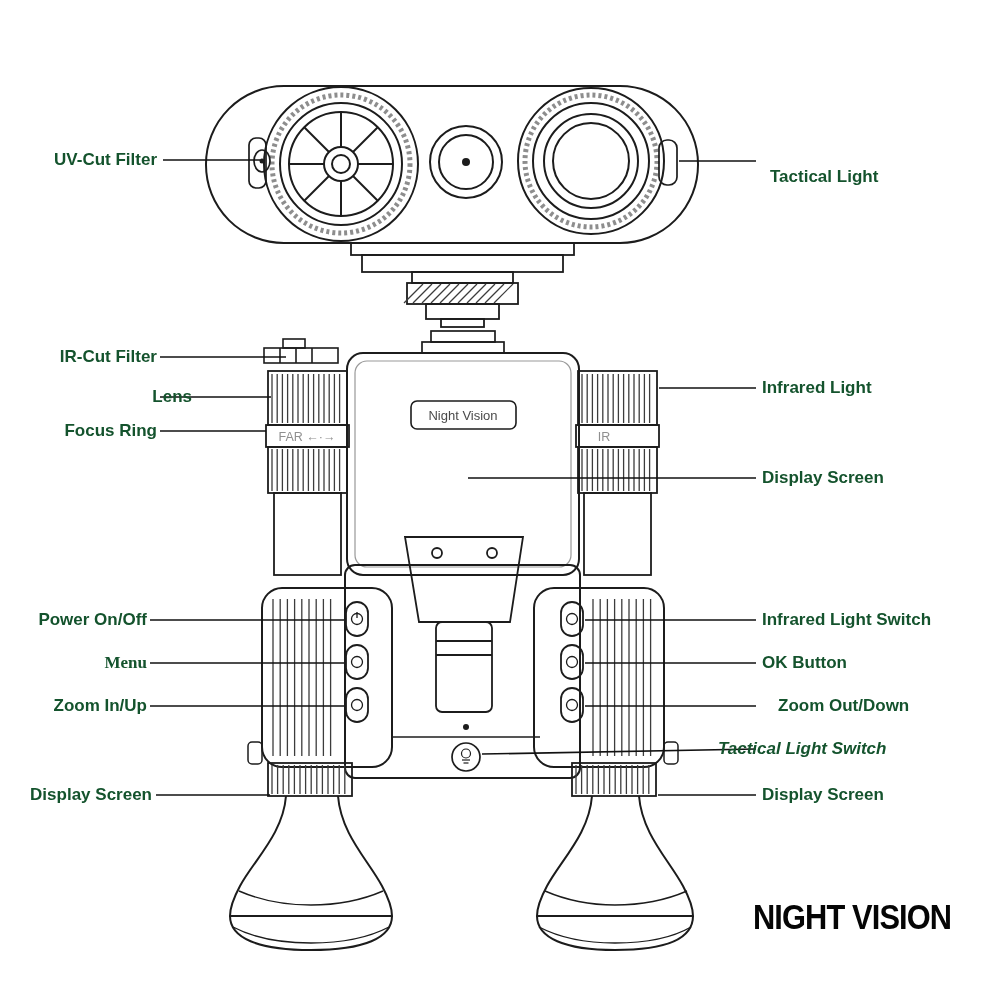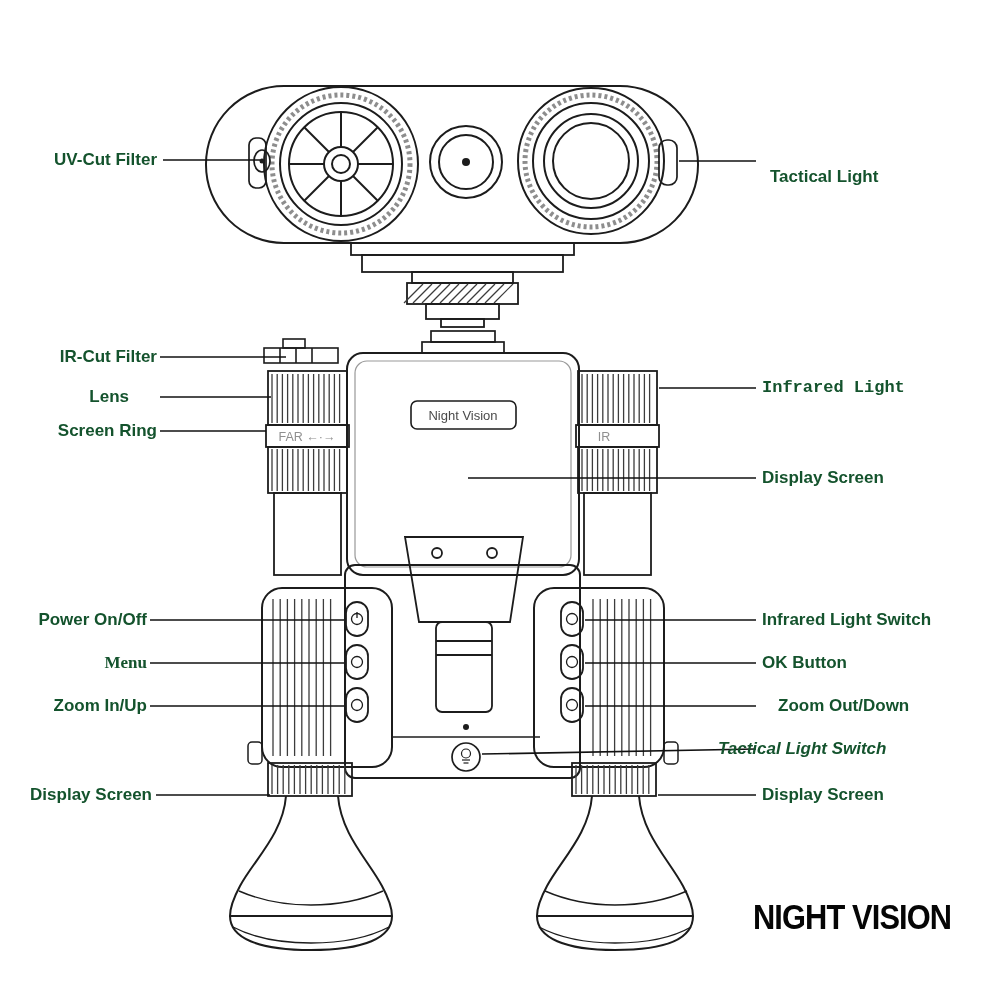--- a/index.html
+++ b/index.html
@@ -335,29 +335,29 @@
       <line x1="585" y1="620" x2="756" y2="620"></line>
       <line x1="585" y1="663" x2="756" y2="663"></line>
       <line x1="585" y1="706" x2="756" y2="706"></line>
       <line x1="482" y1="754" x2="756" y2="749"></line>
       <line x1="658" y1="795" x2="756" y2="795"></line>
     </g>
   </svg>
 
   <div class="label" style="right:843px;top:150px;">UV-Cut Filter</div>
   <div class="label" style="right:843px;top:347px;">IR-Cut Filter</div>
-  <div class="label" style="right:871px;top:387px;margin-left:32px;">Lens</div>
-  <div class="label" style="right:843px;top:421px;">Screen Ring</div>
+  <div class="label" style="right:808px;top:387px;margin-left:32px;">Lens</div>
+  <div class="label" style="right:843px;top:421px;">Focus Ring</div>
   <div class="label" style="right:853px;top:610px;">Power On/Off</div>
   <div class="label" style="right:853px;top:653px;font-family:Liberation Serif, serif;">Menu</div>
   <div class="label" style="right:853px;top:696px;">Zoom In/Up</div>
   <div class="label" style="right:848px;top:785px;">Display Screen</div>
 
   <div class="label" style="left:762px;top:167px;margin-left:8px;">Tactical Light</div>
-  <div class="label" style="left:762px;top:378px;font-family:Liberation Mono, monospace;">Infrared Light</div>
+  <div class="label" style="left:762px;top:378px;">Infrared Light</div>
   <div class="label" style="left:762px;top:468px;">Display Screen</div>
   <div class="label" style="left:762px;top:610px;">Infrared Light Switch</div>
   <div class="label" style="left:762px;top:653px;">OK Button</div>
   <div class="label" style="left:762px;top:696px;margin-left:16px;">Zoom Out/Down</div>
   <div class="label" style="left:718px;top:739px;font-style:italic;">Tactical Light Switch</div>
   <div class="label" style="left:762px;top:785px;">Display Screen</div>
 
   <div class="title">NIGHT VISION</div>
 </div>
 

